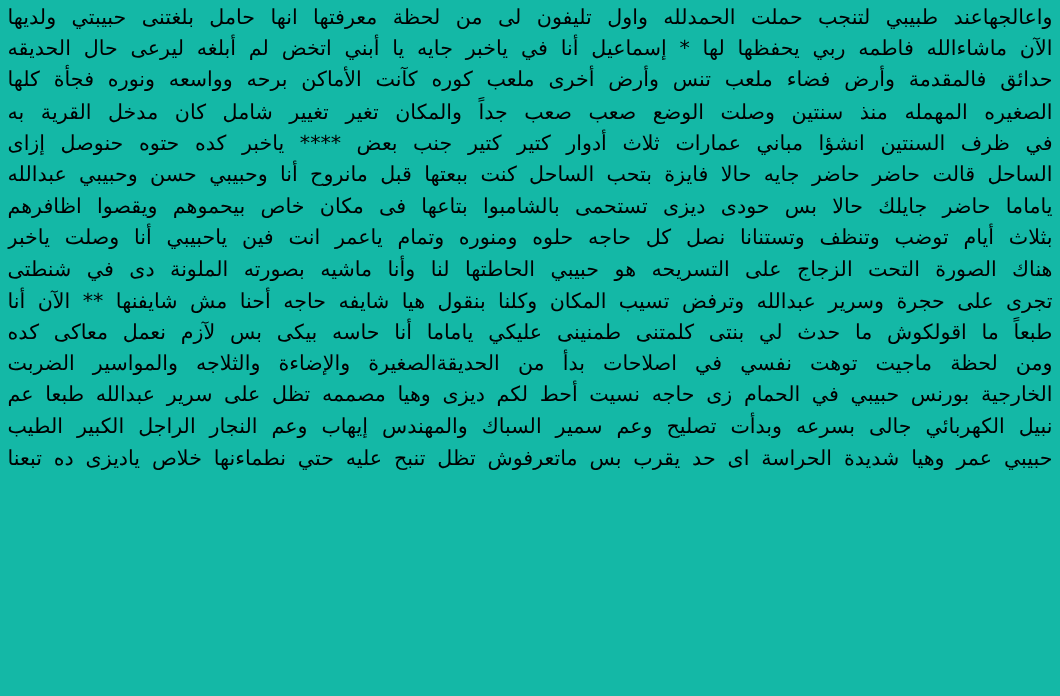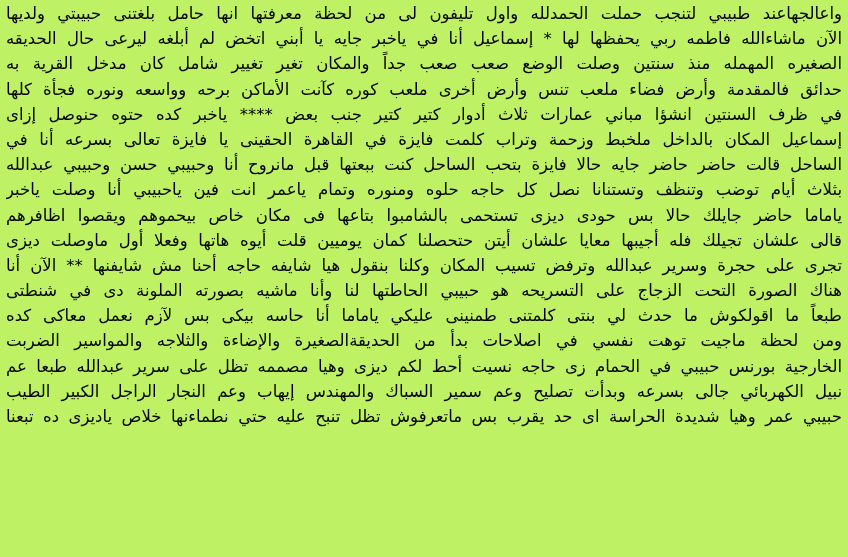--- a/index.html
+++ b/index.html
@@ -5,21 +5,21 @@
   * { margin: 0; padding: 0; box-sizing: border-box; }
   html, body {
     width: 848px;
     height: 557px;
     background: #ffffff;
     overflow: hidden;
   }
   .page {
     width: 848px;
     height: 557px;
-    background: #bef264;
+    background: #14b8a6;
     direction: rtl;
     padding: 1px 6px 0 6px;
     font-family: "DejaVu Sans", sans-serif;
     color: #000000;
   }
   .text-line {
     direction: rtl;
     unicode-bidi: plaintext;
     font-size: 16.5px;
     line-height: 25.2px;
@@ -33,28 +33,26 @@
     color: #000000;
     overflow: hidden;
   }
 </style>
 </head>
 <body>
 
 <div class="page">
   <div class="text-line">واعالجهاعند طبيبي لتنجب حملت الحمدلله واول تليفون لى من لحظة معرفتها انها حامل بلغتنى حبيبتي ولديها</div>
   <div class="text-line">الآن ماشاءالله فاطمه ربي يحفظها لها * إسماعيل أنا في ياخبر جايه يا أبني اتخض لم أبلغه ليرعى حال الحديقه</div>
+  <div class="text-line">حدائق فالمقدمة وأرض فضاء ملعب تنس وأرض أخرى ملعب كوره كآنت الأماكن برحه وواسعه ونوره فجأة كلها</div>
   <div class="text-line">الصغيره المهمله منذ سنتين وصلت الوضع صعب صعب جداً والمكان تغير تغيير شامل كان مدخل القرية به</div>
-  <div class="text-line">حدائق فالمقدمة وأرض فضاء ملعب تنس وأرض أخرى ملعب كوره كآنت الأماكن برحه وواسعه ونوره فجأة كلها</div>
   <div class="text-line">في ظرف السنتين انشؤا مباني عمارات ثلاث أدوار كتير كتير جنب بعض **** ياخبر كده حتوه حنوصل إزاى</div>
-  <div class="text-line">إسماعيل المكان بالداخل ملخبط وزحمة وتراب كلمت فايزة في القاهرة الحقينى يا فايزة تعالى بسرعه أنا في</div>
   <div class="text-line">الساحل قالت حاضر حاضر جايه حالا فايزة بتحب الساحل كنت ببعتها قبل مانروح أنا وحبيبي حسن وحبيبي عبدالله</div>
+  <div class="text-line">ياماما حاضر جايلك حالا بس حودى ديزى تستحمى بالشامبوا بتاعها فى مكان خاص بيحموهم ويقصوا اظافرهم</div>
   <div class="text-line">بثلاث أيام توضب وتنظف وتستنانا نصل كل حاجه حلوه ومنوره وتمام ياعمر انت فين ياحبيبي أنا وصلت ياخبر</div>
-  <div class="text-line">ياماما حاضر جايلك حالا بس حودى ديزى تستحمى بالشامبوا بتاعها فى مكان خاص بيحموهم ويقصوا اظافرهم</div>
-  <div class="text-line">قالى علشان تجيلك فله أجيبها معايا علشان أيتن حتحصلنا كمان يوميين قلت أيوه هاتها وفعلا أول ماوصلت ديزى</div>
+  <div class="text-line">هناك الصورة التحت الزجاج على التسريحه هو حبيبي الحاطتها لنا وأنا ماشيه بصورته الملونة دى في شنطتى</div>
   <div class="text-line">تجرى على حجرة وسرير عبدالله وترفض تسيب المكان وكلنا بنقول هيا شايفه حاجه أحنا مش شايفنها ** الآن أنا</div>
-  <div class="text-line">هناك الصورة التحت الزجاج على التسريحه هو حبيبي الحاطتها لنا وأنا ماشيه بصورته الملونة دى في شنطتى</div>
   <div class="text-line">طبعاً ما اقولكوش ما حدث لي بنتى كلمتنى طمنينى عليكي ياماما أنا حاسه بيكى بس لآزم نعمل معاكى كده</div>
   <div class="text-line">ومن لحظة ماجيت توهت نفسي في اصلاحات بدأ من الحديقةالصغيرة والإضاءة والثلاجه والمواسير الضربت</div>
   <div class="text-line">الخارجية بورنس حبيبي في الحمام زى حاجه نسيت أحط لكم ديزى وهيا مصممه تظل على سرير عبدالله طبعا عم</div>
   <div class="text-line">نبيل الكهربائي جالى بسرعه وبدأت تصليح وعم سمير السباك والمهندس إيهاب وعم النجار الراجل الكبير الطيب</div>
   <div class="text-line">حبيبي عمر وهيا شديدة الحراسة اى حد يقرب بس ماتعرفوش تظل تنبح عليه حتي نطماءنها خلاص ياديزى ده تبعنا</div>
 </div>
 
 </body></html>

